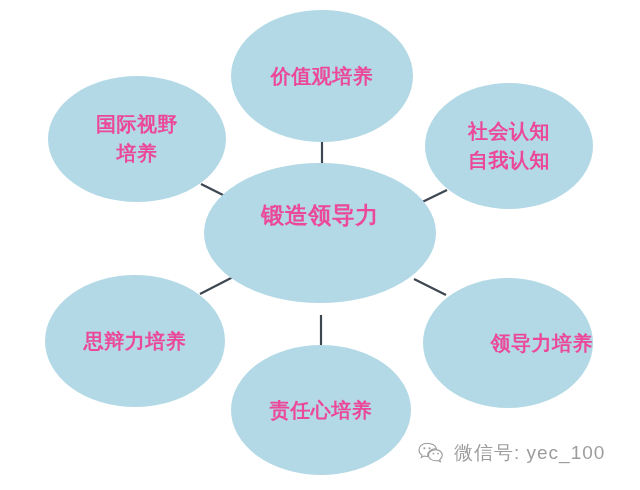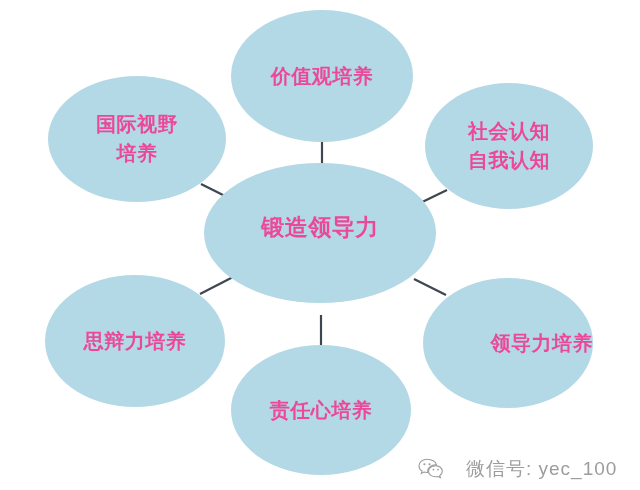--- a/index.html
+++ b/index.html
@@ -50,26 +50,25 @@
   }
   .satellite-label {
     font-size: 20px;
   }
   #watermark {
     position: absolute;
     left: 418px;
     top: 440px;
     display: flex;
     align-items: center;
-    gap: 22px;
+    gap: 10px;
     color: #8b8b8b;
     font-size: 19px;
     letter-spacing: 1px;
     opacity: 0.85;
-    margin-top: 16px;
   }
   #watermark .wm-text {
     font-family: "Liberation Sans", "DejaVu Sans", sans-serif;
   }
   .wechat-icon {
     display: block;
   }
 </style>
 </head>
 <body>
@@ -110,21 +109,21 @@
       </div>
       <div class="node-label satellite-label" style="left: 423px; top: 278px; width: 170px; height: 130px; align-items: flex-end;">
         <span class="line">领导力培养</span>
       </div>
       <div class="node-label satellite-label" style="left: 231px; top: 345px; width: 180px; height: 130px;">
         <span class="line">责任心培养</span>
       </div>
       <div class="node-label satellite-label" style="left: 45px; top: 275px; width: 180px; height: 132px;">
         <span class="line">思辩力培养</span>
       </div>
-      <div class="node-label center-label two-line" style="left: 204px; top: 157px; width: 232px; height: 140px;">
+      <div class="node-label center-label two-line" style="left: 204px; top: 145px; width: 232px; height: 140px;">
         <span class="line">锻造领导力</span>
       </div>
     </div>
 
   <div id="watermark">
     <span>
       <svg class="wechat-icon" width="26" height="22" viewBox="0 0 26 22" xmlns="http://www.w3.org/2000/svg">
         <path d="M9.2 1.2C4.6 1.2 1 4.2 1 7.9c0 2.1 1.2 4 3.1 5.2l-0.8 2.4 2.8-1.4c0.9 0.3 1.9 0.4 2.9 0.4 0.3 0 0.6 0 0.9 0 -0.1-0.4-0.2-0.9-0.2-1.3 0-3.6 3.5-6.5 7.9-6.5 0.3 0 0.6 0 0.8 0C17.8 3.6 13.9 1.2 9.2 1.2z" fill="none" stroke="#8b8b8b" stroke-width="1.1"></path>
         <circle cx="6.4" cy="6.2" r="1.05" fill="#8b8b8b"></circle>
         <circle cx="11.6" cy="6.2" r="1.05" fill="#8b8b8b"></circle>

